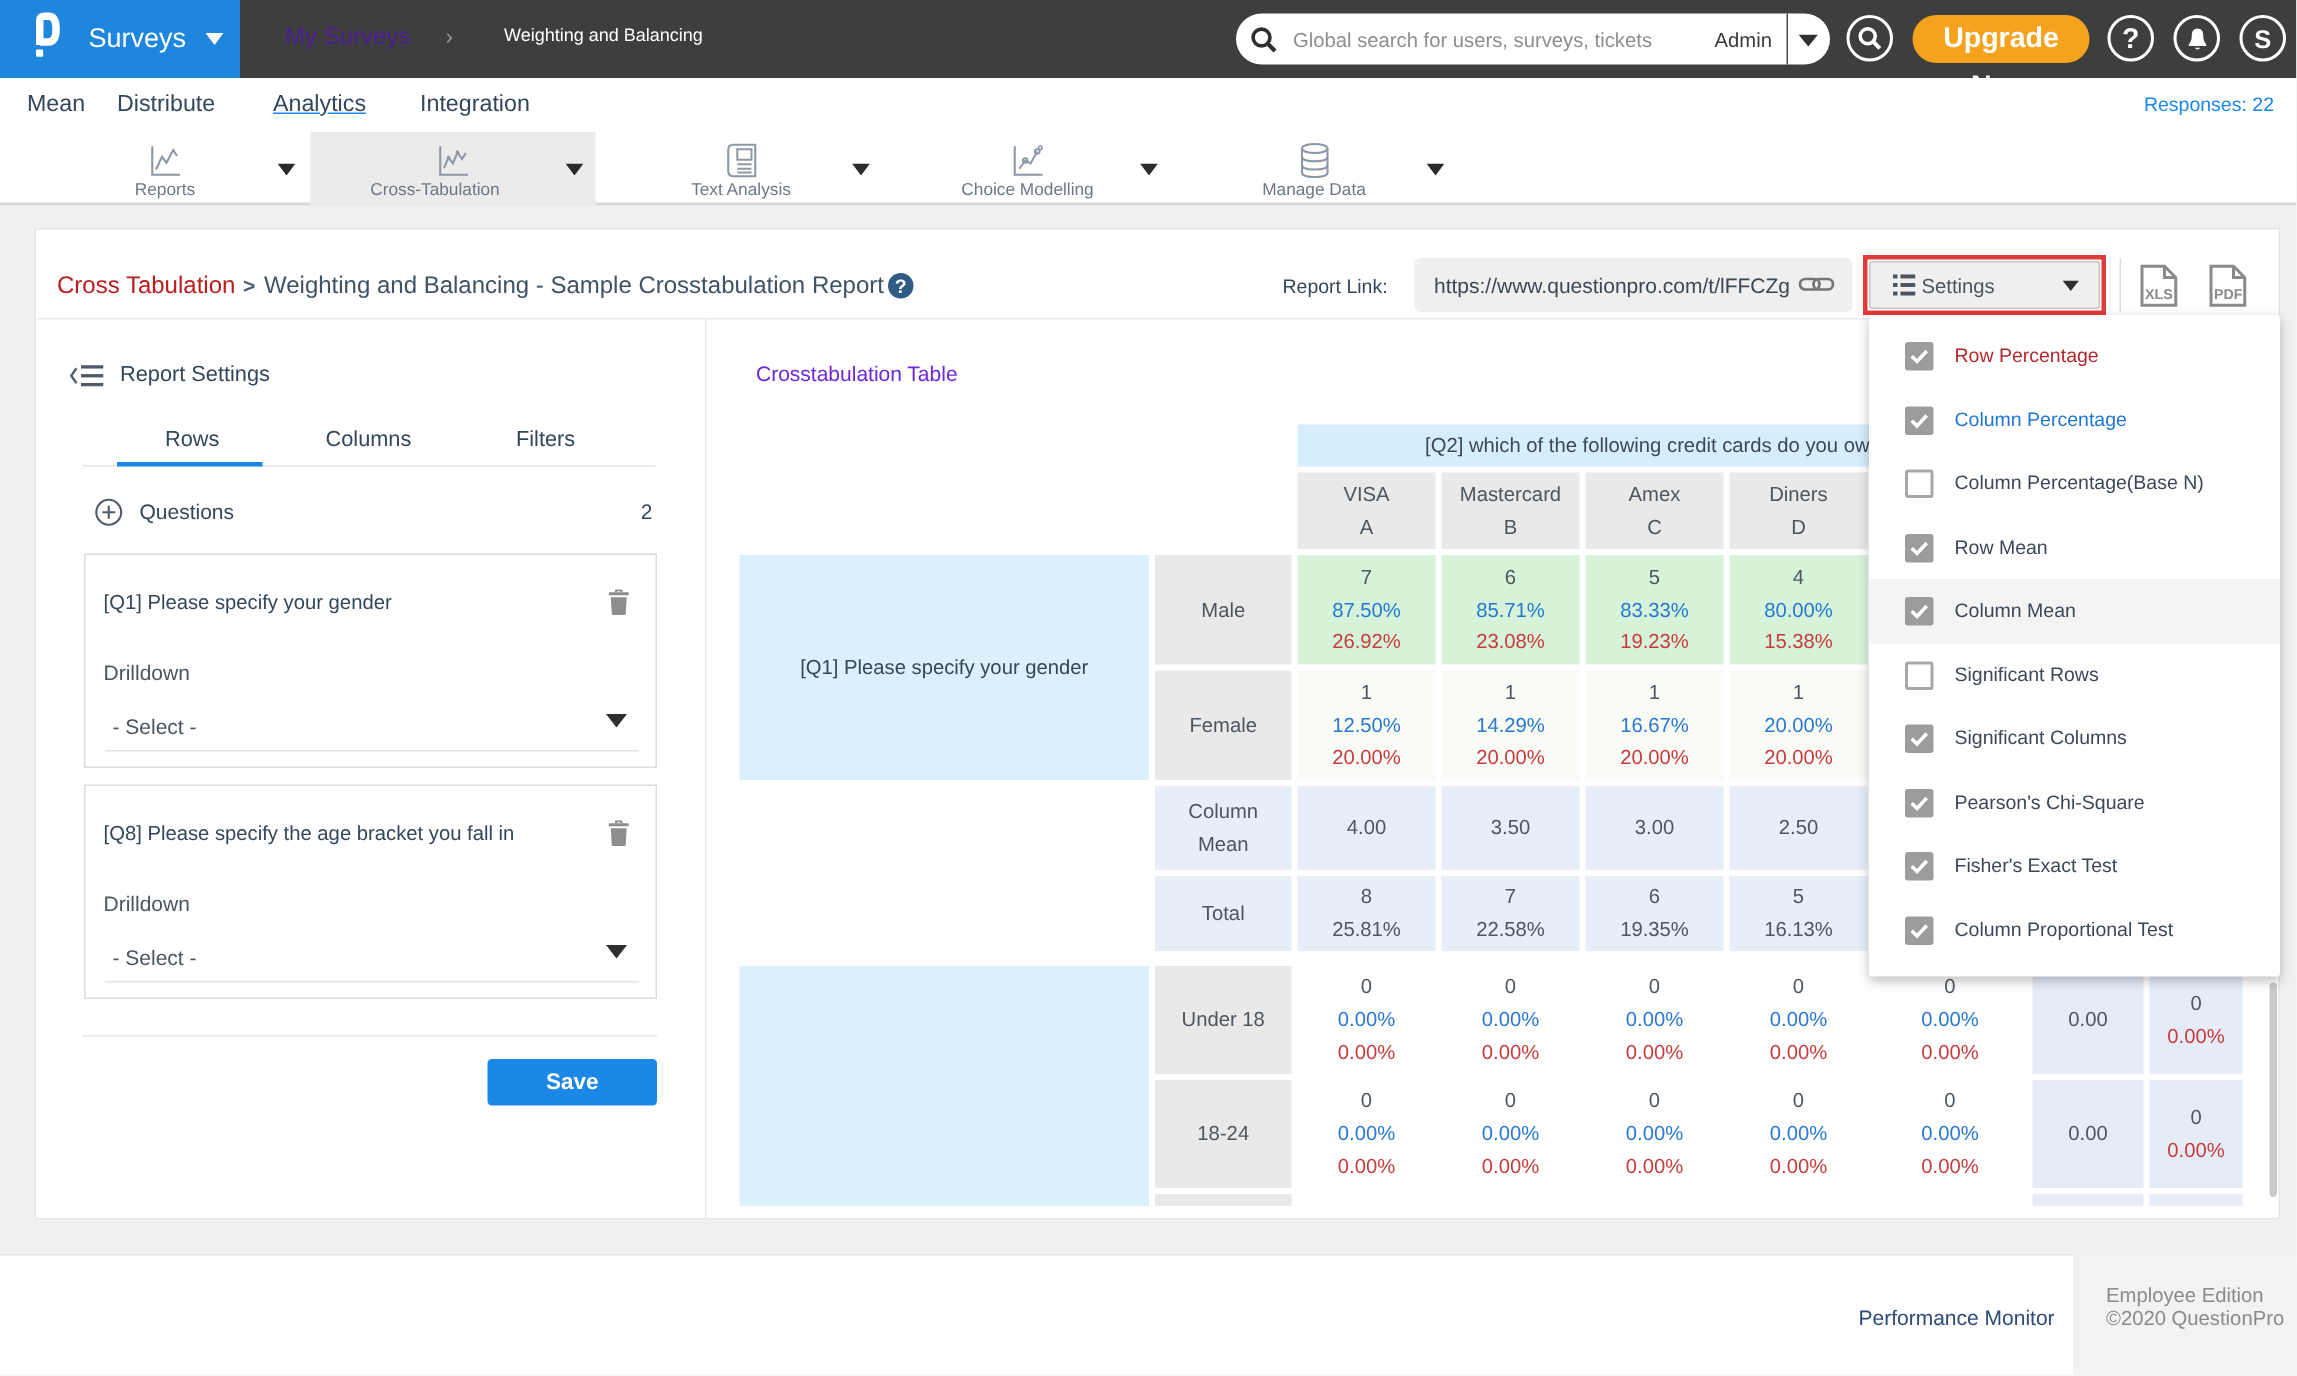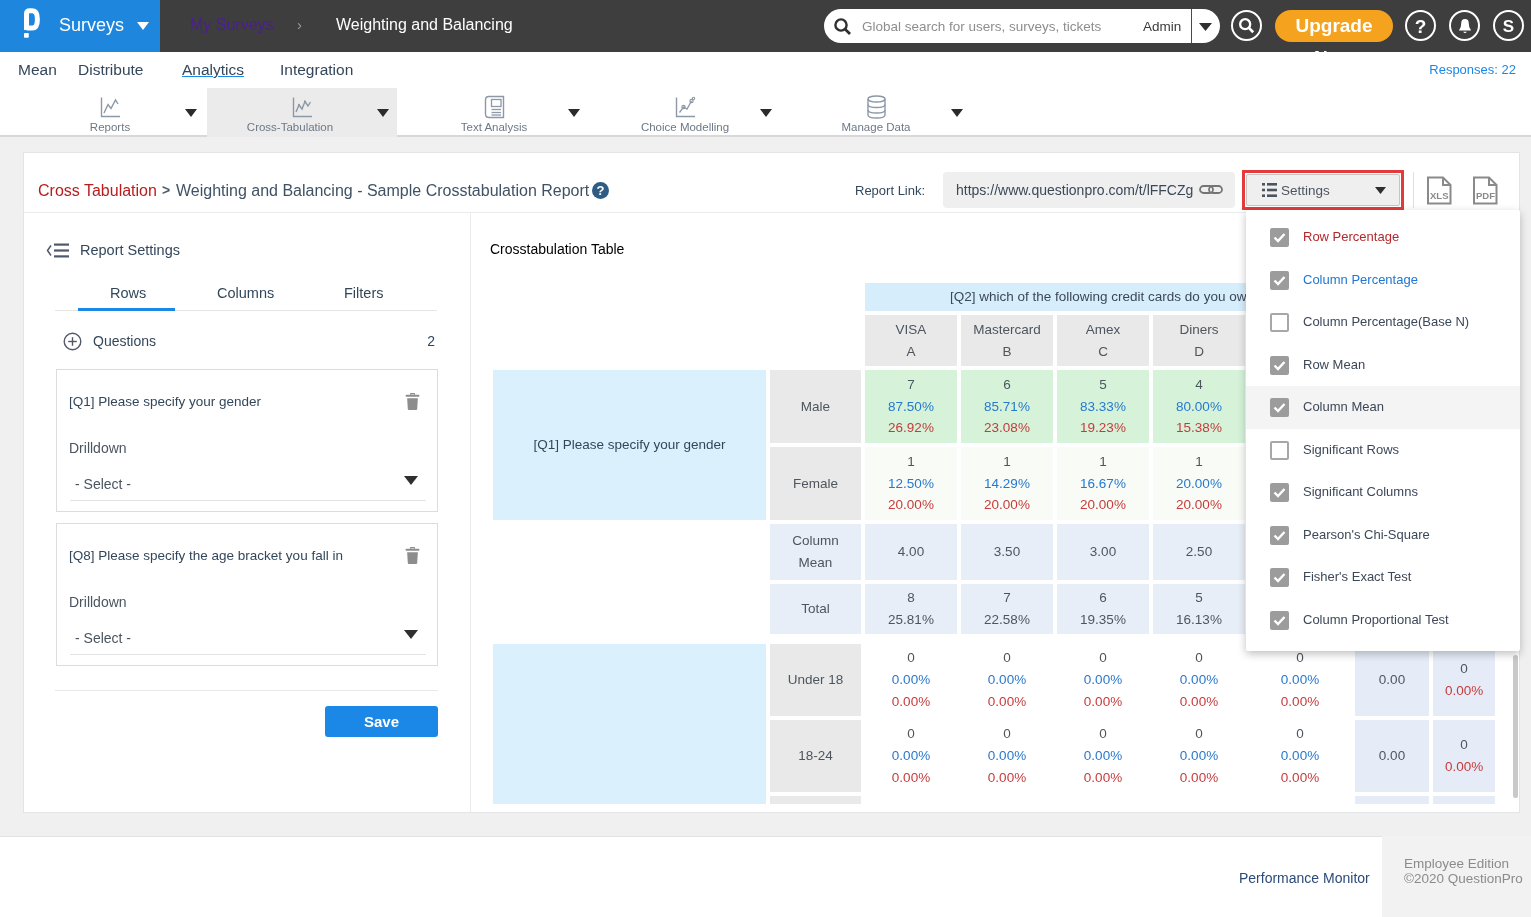--- a/index.html
+++ b/index.html
@@ -7,21 +7,21 @@
 body{font-family:"Liberation Sans",sans-serif;background:#f0f0f1}
 .abs{position:absolute}
 #app{position:relative;width:1531px;height:917px;overflow:hidden;background:#f0f0f1}
 
 
 #topbar{left:0;top:0;width:1531px;height:52px;background:#3e3e3e}
 #logoblk{left:0;top:0;width:160px;height:52px;background:#1e86dd}
 #surveys{left:59px;top:15px;color:#fff;font-size:18px}
 #bc-my{left:190px;top:16px;color:#4c1d95;font-size:16px}
 #bc-sep{left:297px;top:16px;color:#9a9a9a;font-size:15px}
-#bc-title{left:336px;top:16px;color:#fdfdfd;font-size:16px}
+#bc-title{left:336px;top:16px;color:#fdfdfd;font-size:12px}
 #searchpill{left:824px;top:9px;width:396px;height:34px;background:#fff;border-radius:17px}
 #searchpill .ph{position:absolute;left:38px;top:10px;font-size:13.5px;color:#8e8e8e}
 #searchpill .adm{position:absolute;left:319px;top:10px;font-size:13.5px;color:#3a3a3a}
 #searchpill .div{position:absolute;left:367px;top:0;width:1px;height:34px;background:#4a4a4a}
 .navcirc{width:31px;height:31px;border:2px solid #fff;border-radius:50%;color:#fff;text-align:center}
 #upgrade{left:1275px;top:10px;width:118px;height:32px;background:#f5a21f;border-radius:16px;color:#fff;font-size:19px;font-weight:bold;text-align:center;line-height:32px}
 
 
 #subnav{left:0;top:52px;width:1531px;height:36px;background:#fff}
 .snitem{position:absolute;top:9px;font-size:15.5px;color:#33475b}
@@ -59,21 +59,21 @@
 .qtext{position:absolute;left:12px;top:24px;font-size:13.5px;color:#33475b}
 .ddlabel{position:absolute;left:12px;top:70px;font-size:14px;color:#4a5560}
 .ddsel{position:absolute;left:18px;top:106px;font-size:14px;color:#4a5560}
 .ddline{position:absolute;left:13px;top:130px;width:356px;height:1px;background:#e3e3e3}
 .trash{position:absolute;left:348px;top:22px}
 .selcaret{position:absolute;left:347px;top:106px}
 #lp-div{left:55px;top:690px;width:383px;height:1px;background:#e8e8e8}
 #savebtn{left:325px;top:706px;width:113px;height:31px;background:#1b87e6;border-radius:3px;color:#fff;font-size:15px;font-weight:bold;text-align:center;line-height:31px}
 
 
-#tbl-title{left:490px;top:241px;font-size:14px;color:#000000}
+#tbl-title{left:504px;top:241px;font-size:14px;color:#6d28d9}
 #tblwrap{left:489px;top:279px;width:1010px;height:525px;overflow:hidden}
 table{width:1010px;border-collapse:separate;border-spacing:4px;table-layout:fixed}
 td{padding:0;font-size:13.5px;color:#4d565e;text-align:center;vertical-align:middle;line-height:21.7px;overflow:hidden}
 td.q2h{background:#d6eefb;color:#3c4858;font-size:13.5px;text-align:left;white-space:nowrap}
 td.colh{background:#e9e9e9;color:#4d565e;white-space:nowrap}
 td.rowlab{background:#e9e9e9;color:#4d565e}
 td.qlab{background:#daf1fd;color:#33475b;font-size:13.5px}
 td.grn{background:#d6f3da}
 td.lgrn{background:#f9fcf6}
 td.sum{background:#e8eef8}

